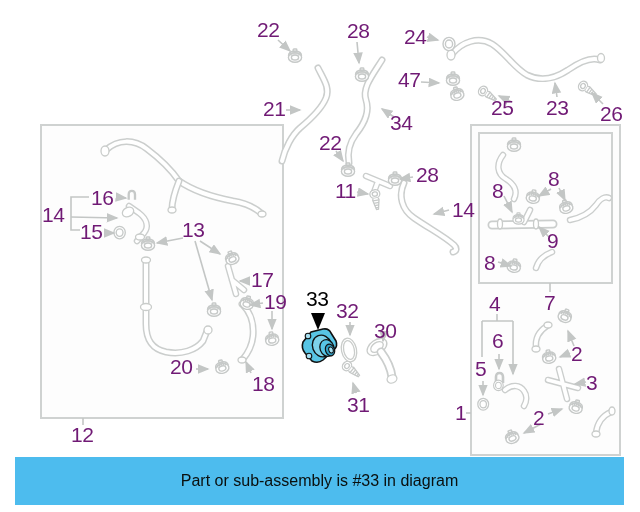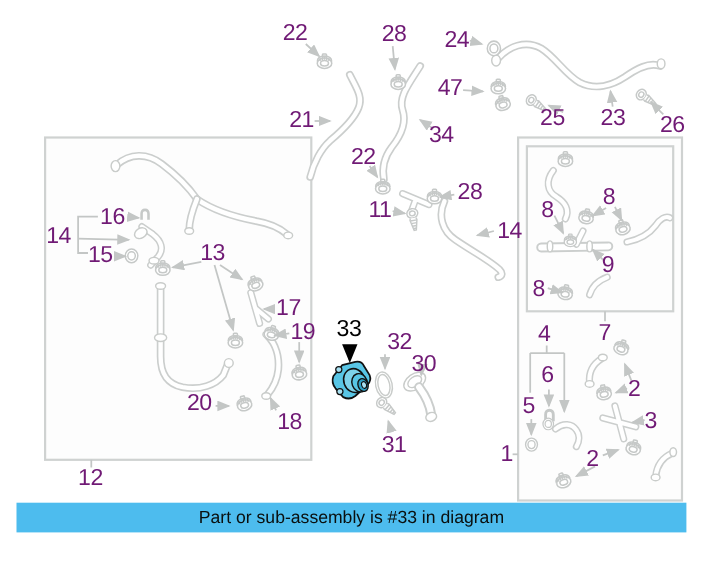--- a/index.html
+++ b/index.html
@@ -12,21 +12,21 @@
   
   .box{fill:#fdfdfd;stroke:#cfd2d1;stroke-width:2;}
   .h7{stroke:#cbcecd;stroke-width:7;fill:none;stroke-linecap:round;stroke-linejoin:round;}
   .h4{stroke:#ffffff;stroke-width:4;fill:none;stroke-linecap:round;stroke-linejoin:round;}
   .p6{stroke:#cbcecd;stroke-width:6.5;fill:none;stroke-linecap:round;stroke-linejoin:round;}
   .p3{stroke:#ffffff;stroke-width:3.8;fill:none;stroke-linecap:round;stroke-linejoin:round;}
   .p9{stroke:#cbcecd;stroke-width:9;fill:none;stroke-linecap:round;}
   .p5{stroke:#ffffff;stroke-width:5.5;fill:none;stroke-linecap:round;}
   .ln{stroke:#c3c6c5;stroke-width:1.6;fill:none;}
   .thin{stroke:#c9ccca;stroke-width:1.3;fill:#ffffff;}
-  #banner{position:absolute;left:15px;top:457px;width:609px;height:27px;
+  #banner{position:absolute;left:15px;top:457px;width:609px;height:48px;
           display:flex;flex-direction:column;justify-content:center;align-items:center;gap:40px;}
   #banner div{font-size:16px;line-height:20px;color:#0a0f0e;}
 </style>
 </head>
 <body>
 
 <div id="stage">
 
 <svg id="art" width="640" height="512" viewBox="0 0 640 512">
   <defs>
@@ -257,21 +257,21 @@
 <span class="callout" style="left:91px;top:187px">16</span>
 <span class="callout" style="left:42px;top:204px">14</span>
 <span class="callout" style="left:80px;top:221px">15</span>
 <span class="callout" style="left:182px;top:219px">13</span>
 <span class="callout" style="left:251px;top:269px">17</span>
 <span class="callout" style="left:264px;top:291px">19</span>
 <span class="callout" style="left:170px;top:356px">20</span>
 <span class="callout" style="left:252px;top:373px">18</span>
 <span class="callout" style="left:71px;top:424px">12</span>
 <span class="callout active" style="left:306px;top:288px">33</span>
-<span class="callout" style="left:352px;top:300px">32</span>
+<span class="callout" style="left:336px;top:300px">32</span>
 <span class="callout" style="left:374px;top:320px">30</span>
 <span class="callout" style="left:347px;top:394px">31</span>
 <span class="callout" style="left:548px;top:168px">8</span>
 <span class="callout" style="left:492px;top:180px">8</span>
 <span class="callout" style="left:547px;top:230px">9</span>
 <span class="callout" style="left:484px;top:252px">8</span>
 <span class="callout" style="left:489px;top:293px">4</span>
 <span class="callout" style="left:544px;top:292px">7</span>
 <span class="callout" style="left:492px;top:330px">6</span>
 <span class="callout" style="left:475px;top:358px">5</span>

